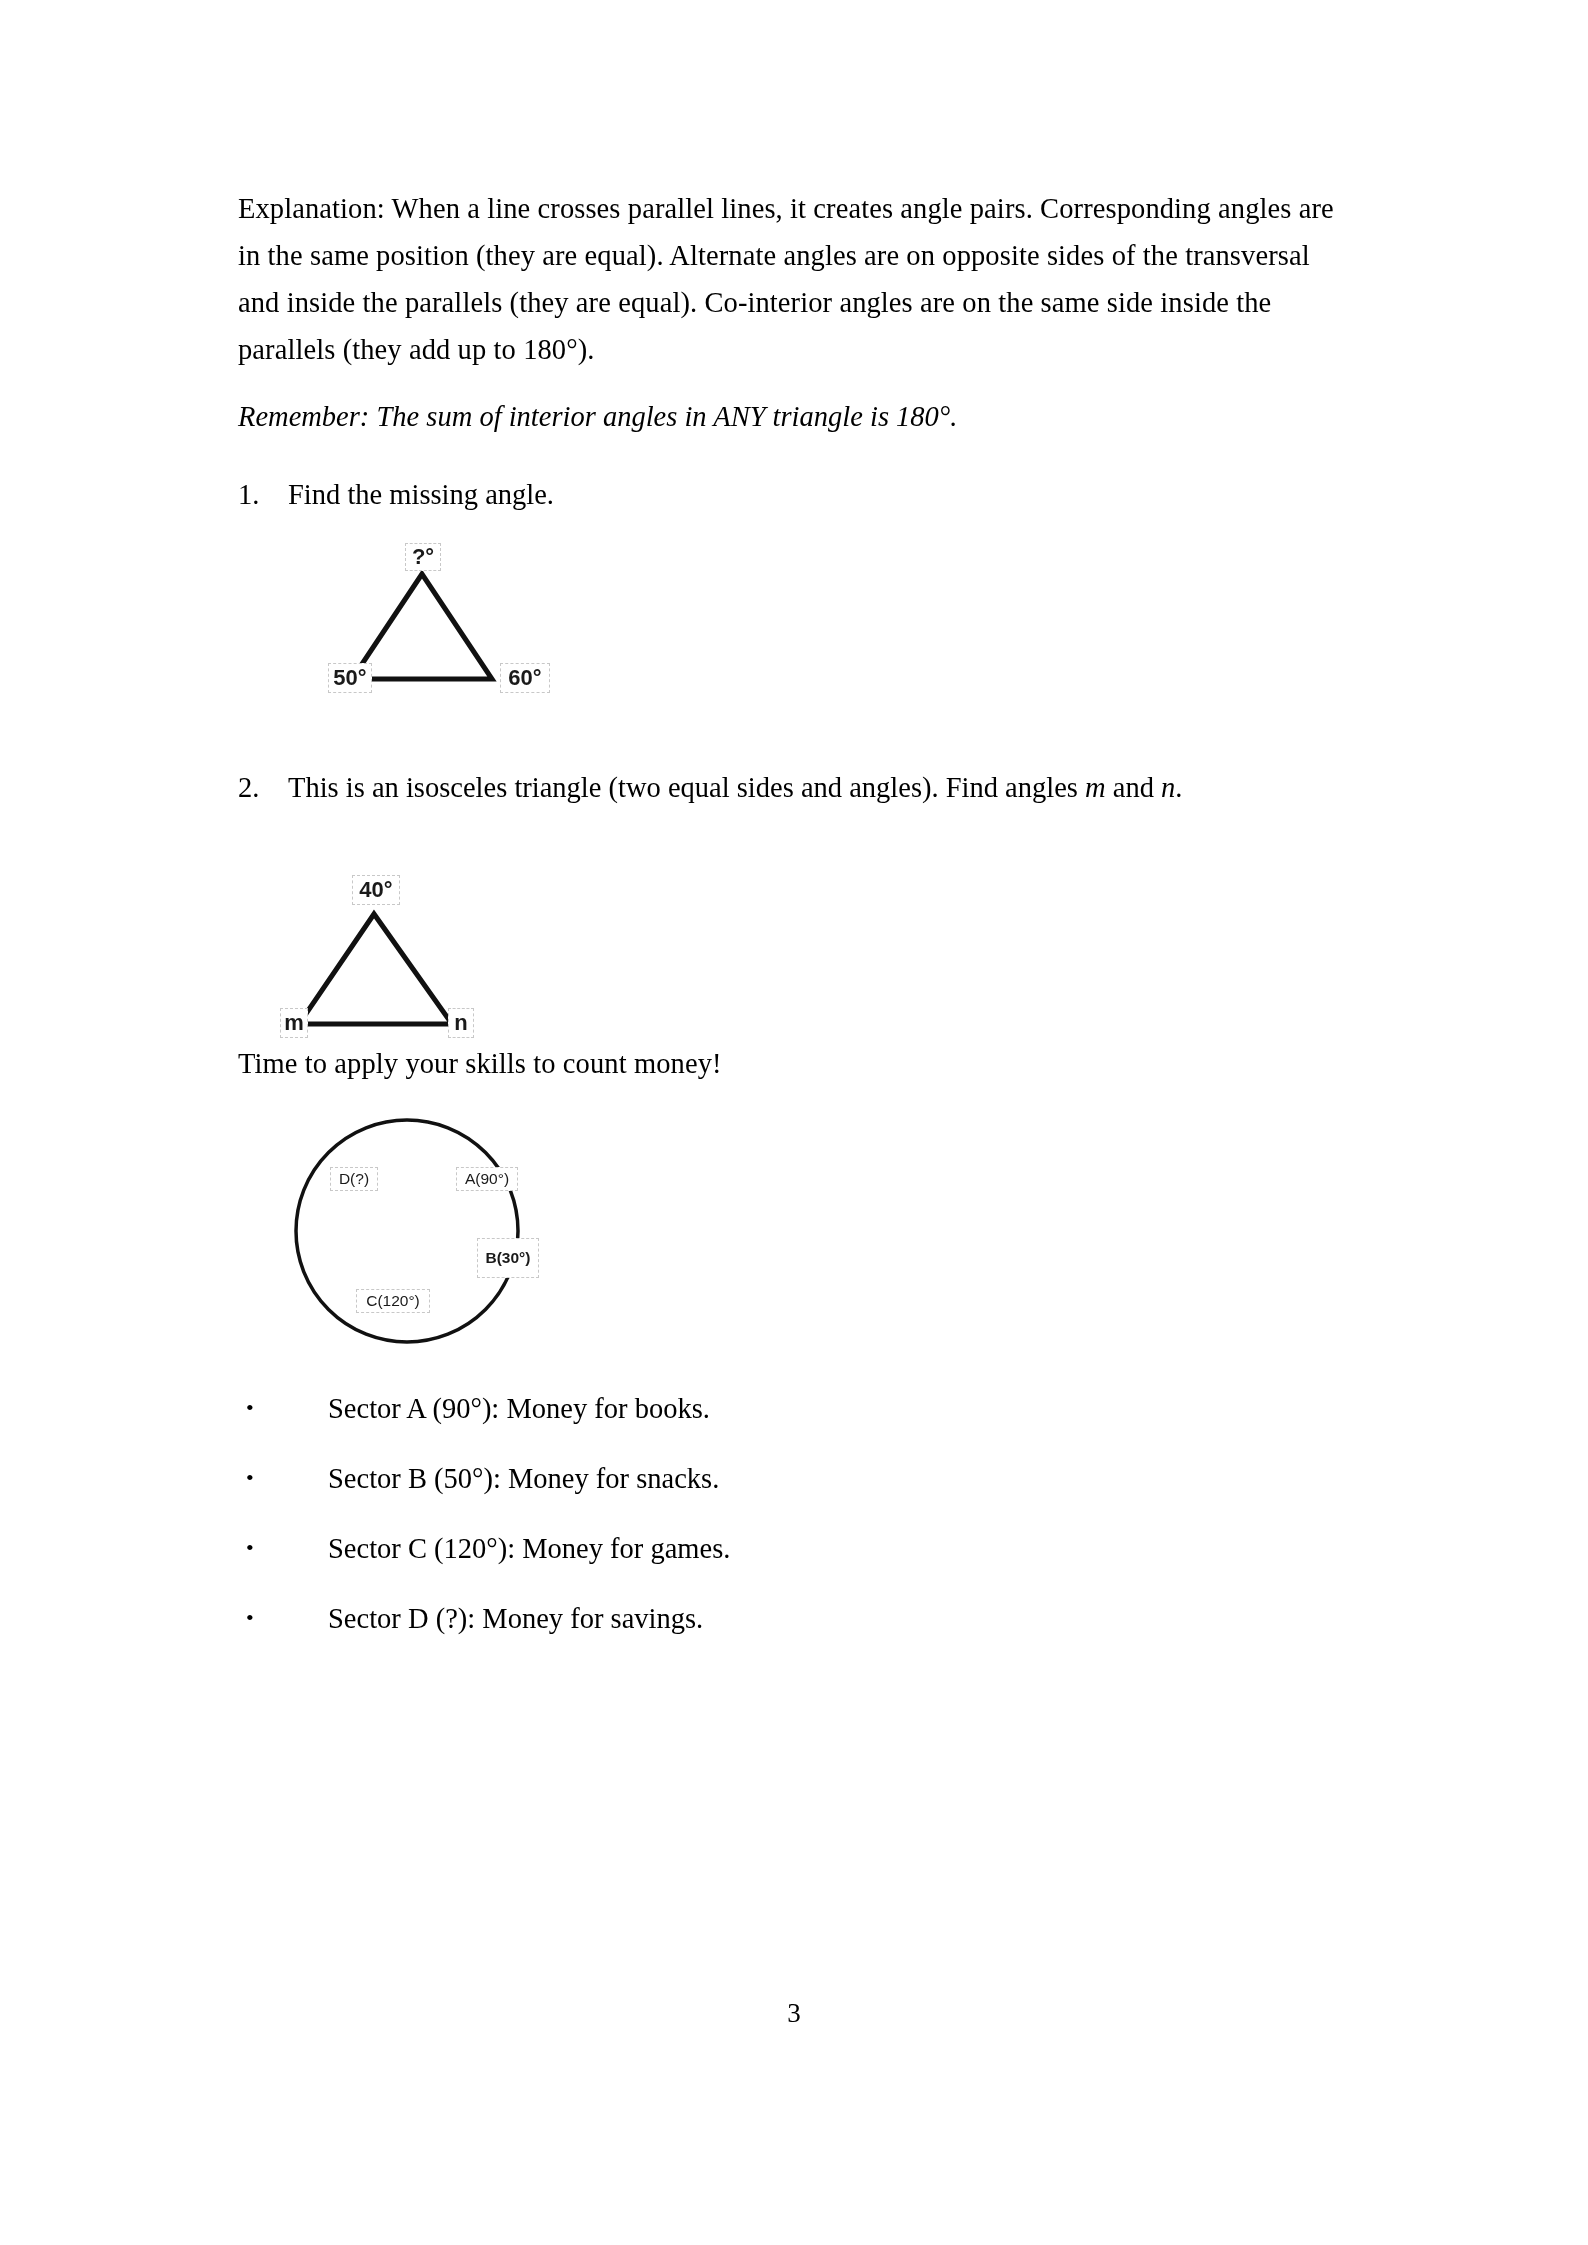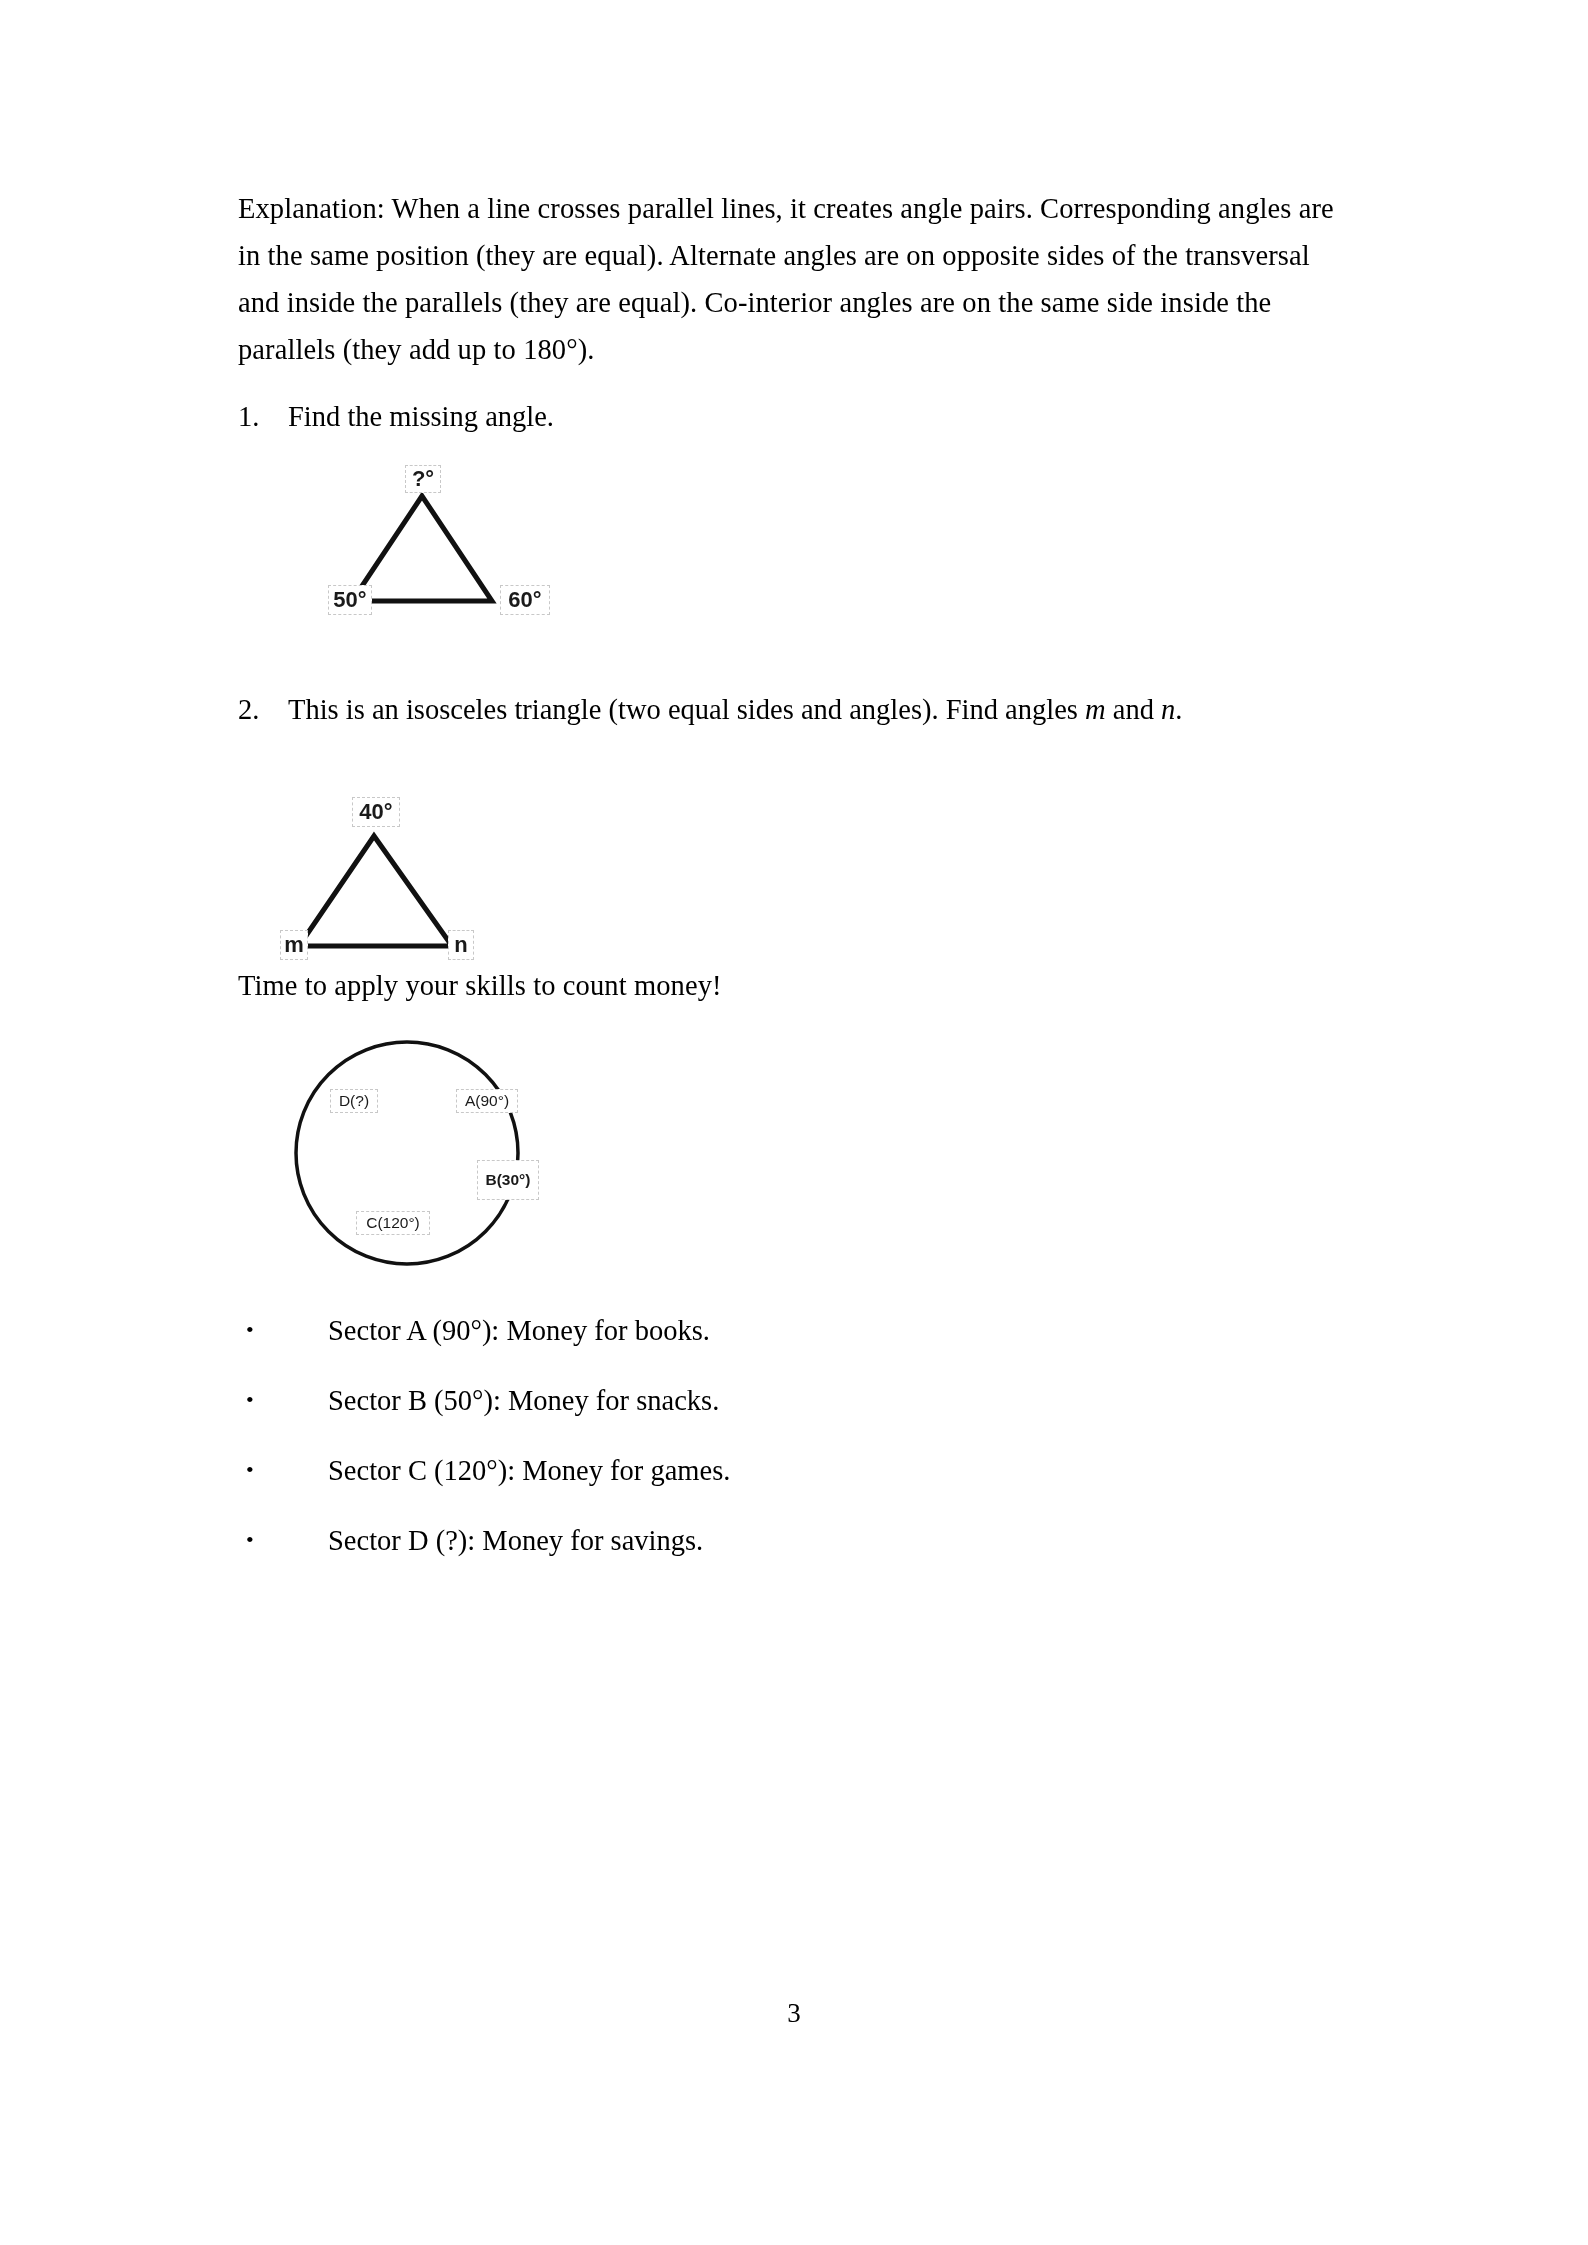--- a/index.html
+++ b/index.html
@@ -121,20 +121,21 @@
 </head>
 <body>
 
 <div id="page">
 
   <div id="content">
 
     <p class="body-text">Explanation: When a line crosses parallel lines, it creates angle pairs. Corresponding angles are in the same position (they are equal). Alternate angles are on opposite sides of the transversal and inside the parallels (they are equal). Co-interior angles are on the same side inside the parallels (they add up to 180°).</p>
 
 
+    <p class="remember-line">Remember: The sum of interior angles in ANY triangle is 180°.</p>
 
     <ol class="numbered">
       <li>
         <span class="num">1.</span>
         <span>Find the missing angle.</span>
       </li>
     </ol>
 
     <div class="diagram-wrap" style="height:175px; margin-top:26px;">
       <svg width="420" height="175" viewBox="0 0 420 175" aria-hidden="true">

